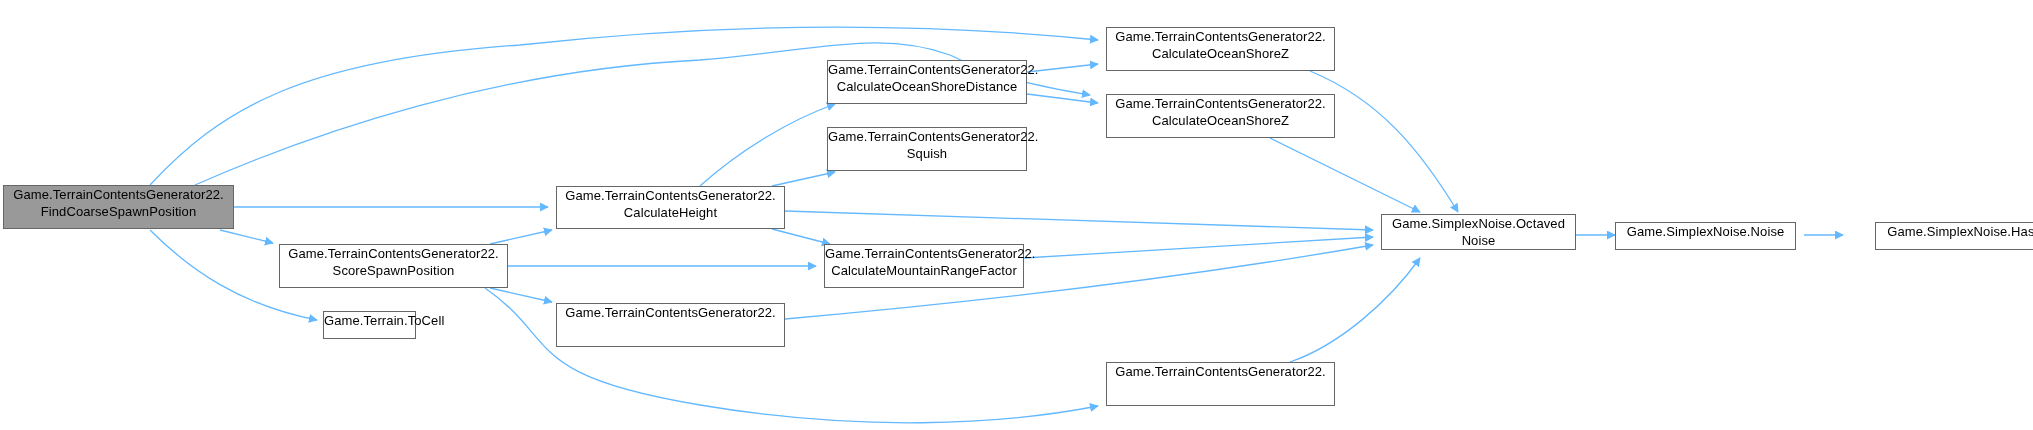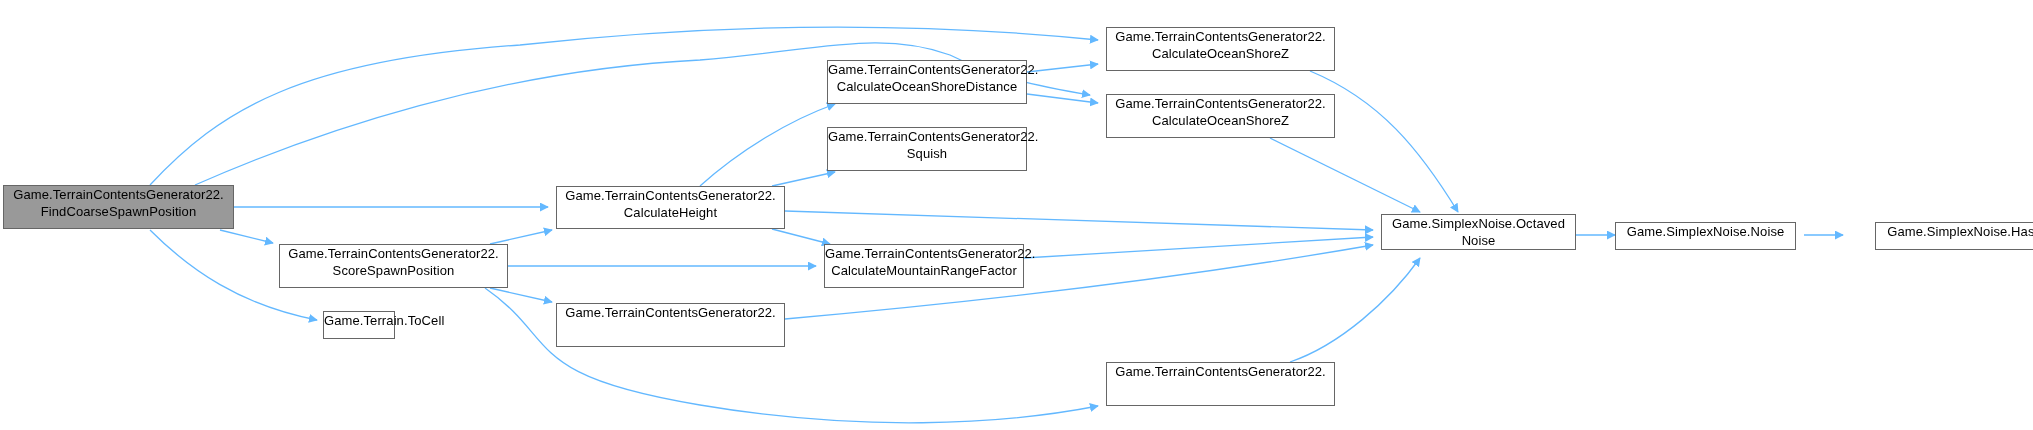--- a/index.html
+++ b/index.html
@@ -53,21 +53,21 @@
   <span>FindCoarseSpawnPosition</span>
 </div>
 <div class="node" style="left:556px;top:186px;width:229px;height:43px;">
   <span>Game.TerrainContentsGenerator22.</span>
   <span>CalculateHeight</span>
 </div>
 <div class="node" style="left:279px;top:244px;width:229px;height:44px;">
   <span>Game.TerrainContentsGenerator22.</span>
   <span>ScoreSpawnPosition</span>
 </div>
-<div class="node" style="left:323px;top:311px;width:72px;height:28px;">
+<div class="node" style="left:323px;top:311px;width:93px;height:28px;">
   <span>Game.Terrain.ToCell</span>
 </div>
 <div class="node" style="left:556px;top:303px;width:229px;height:44px;">
   <span>Game.TerrainContentsGenerator22.</span>
 </div>
 <div class="node" style="left:827px;top:60px;width:200px;height:44px;">
   <span>Game.TerrainContentsGenerator22.</span>
   <span>CalculateOceanShoreDistance</span>
 </div>
 <div class="node" style="left:827px;top:127px;width:200px;height:44px;">

